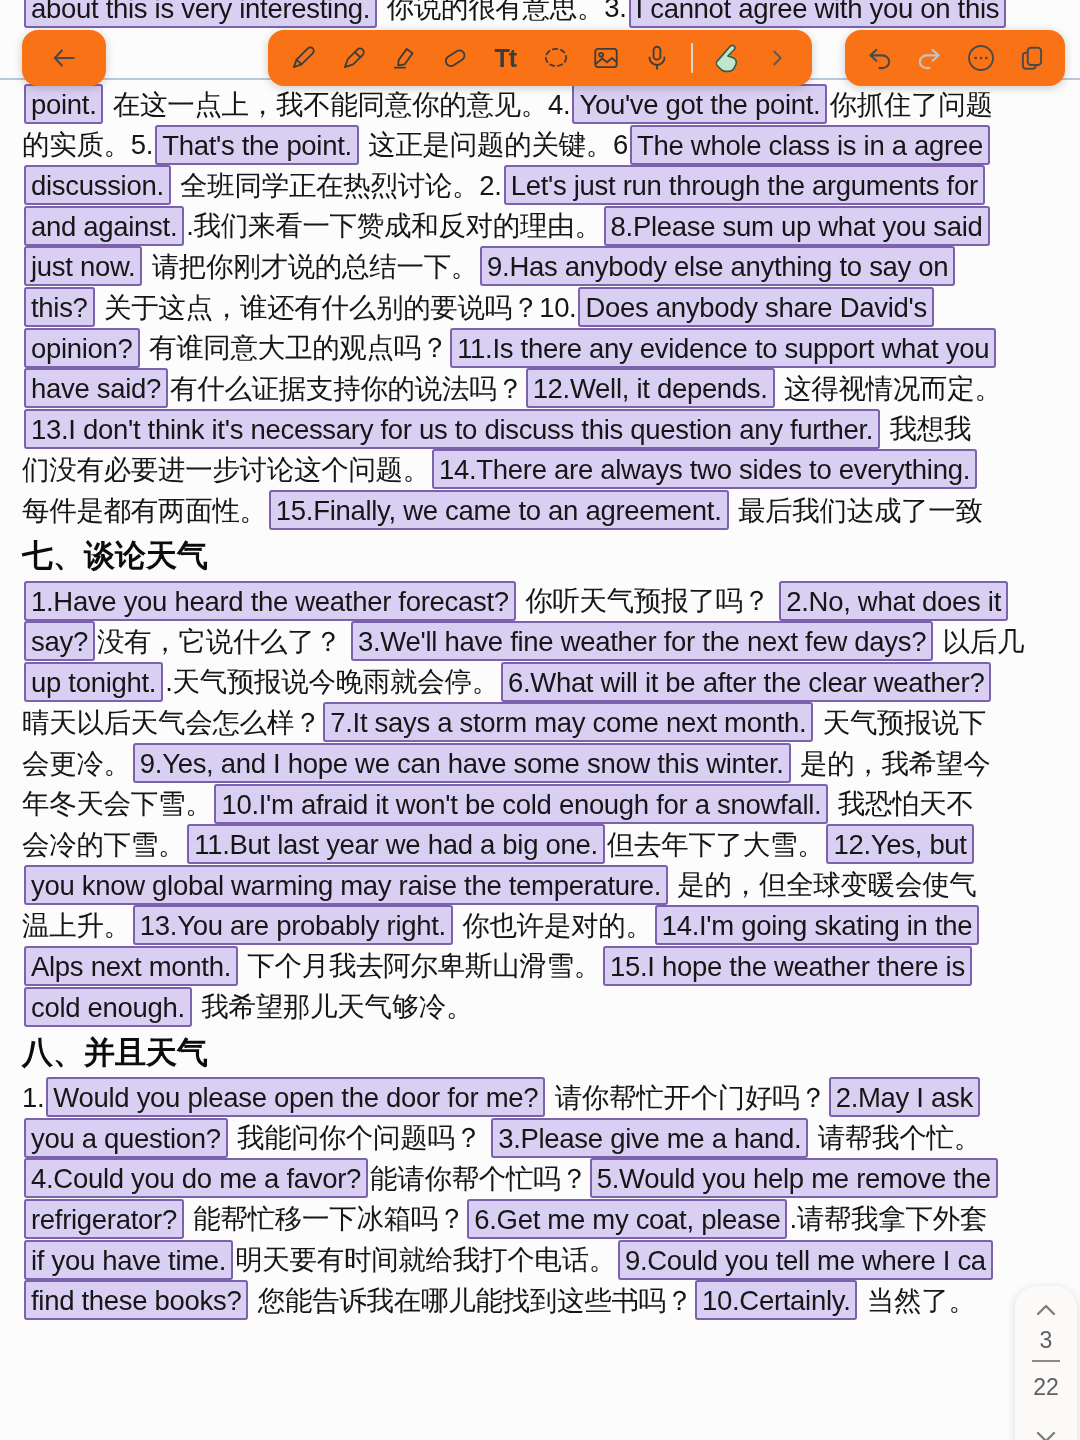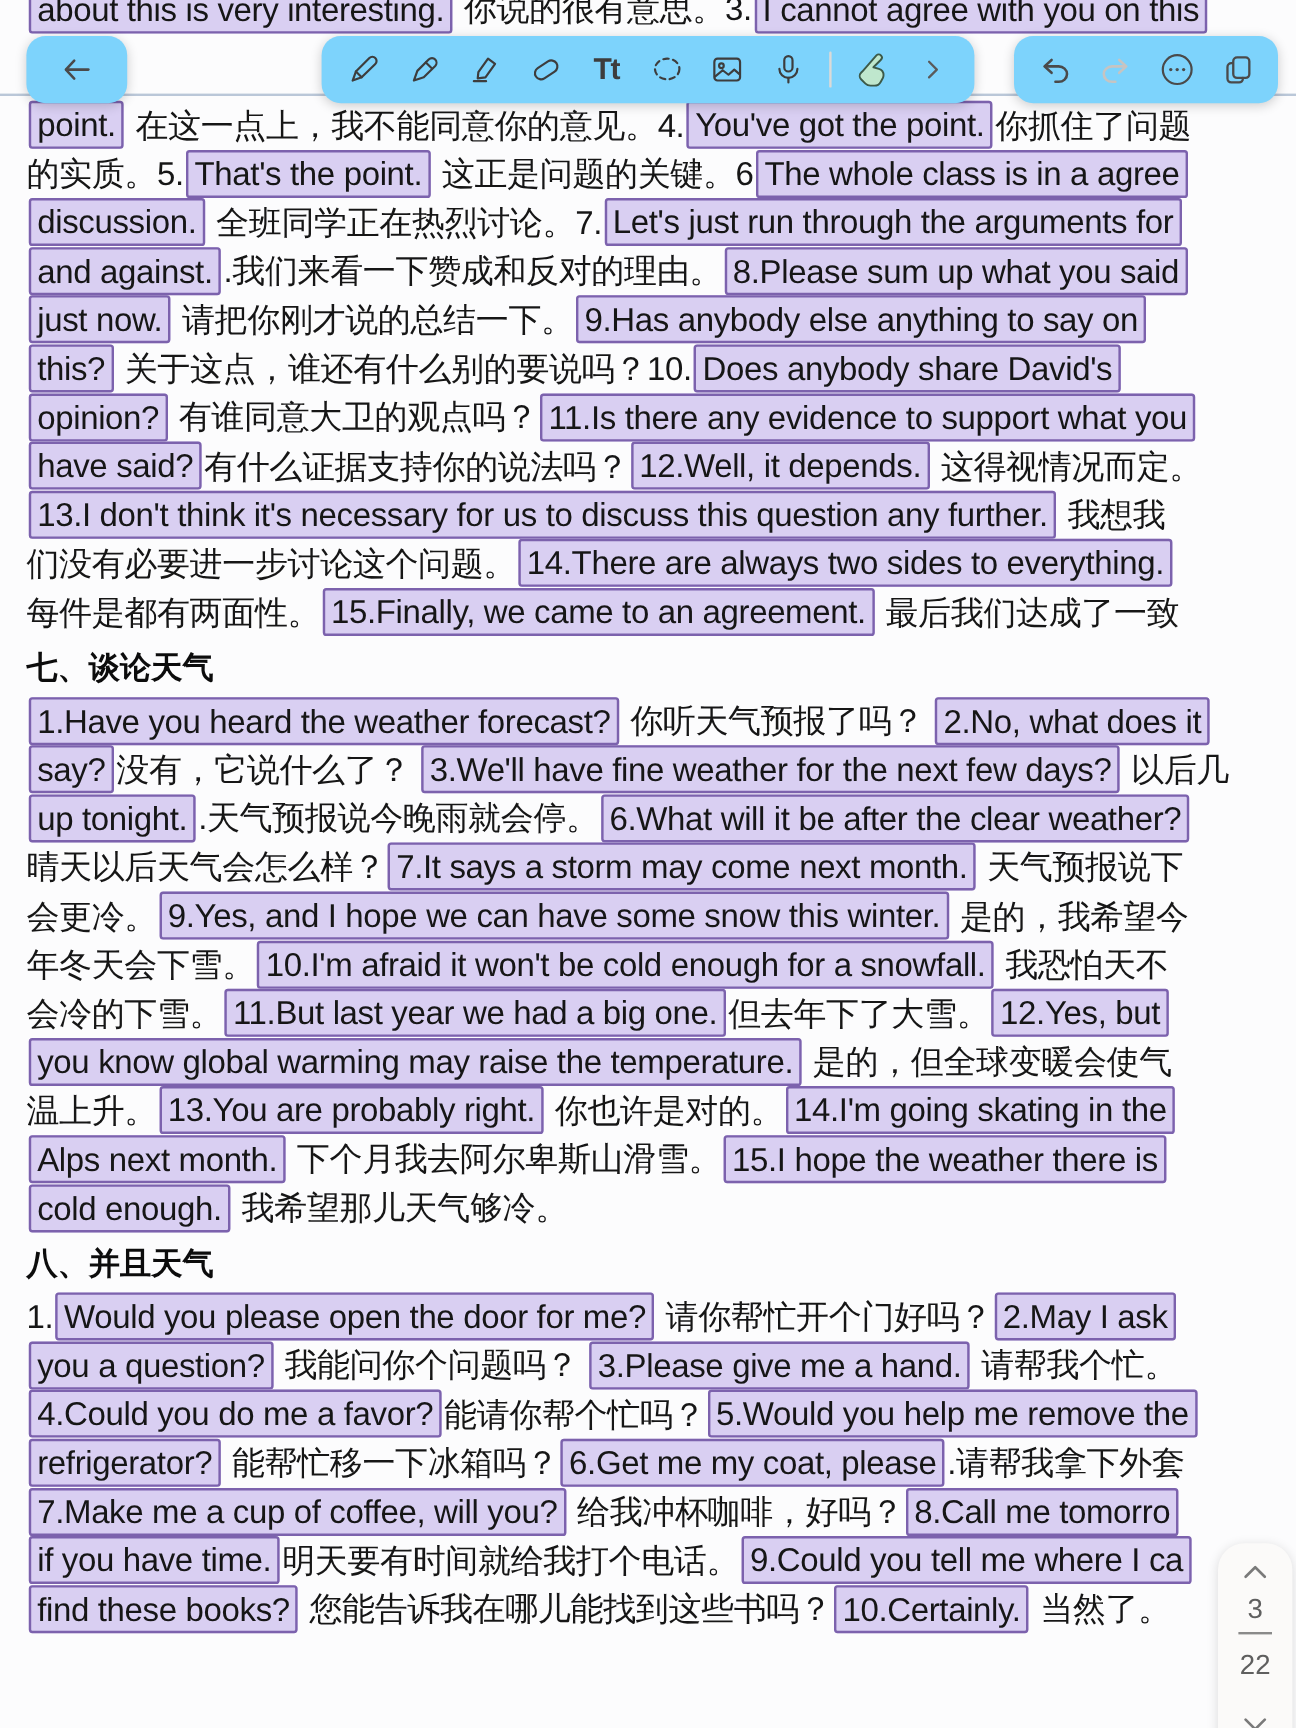--- a/index.html
+++ b/index.html
@@ -9,27 +9,27 @@
   }
   
   .rule{position:absolute;left:0;top:78px;width:100%;height:2px;background:#bac7d8;z-index:1;}
 
   
   .doc{position:absolute;left:0;top:-12px;width:1080px;box-sizing:border-box;
        padding-left:22px;z-index:2;}
   .line{height:40.6px;line-height:40.6px;white-space:nowrap;font-size:27.5px;
         color:#161616;letter-spacing:-0.3px;}
   .gap-after{margin-bottom:56px;}
-  .heading{height:50px;line-height:50px;font-size:26px;font-weight:bold;color:#0c0c0c;
+  .heading{height:50px;line-height:50px;font-size:31px;font-weight:bold;color:#0c0c0c;
            white-space:nowrap;}
   .hl{background:#d9cff2;border:2.5px solid #7c62ad;border-radius:3px;
       padding:2.5px 5px;margin:0 2px;}
 
   
-  .pill{position:absolute;top:30px;height:56px;background:#7dd3fc;border-radius:16px;
+  .pill{position:absolute;top:30px;height:56px;background:#f97316;border-radius:16px;
         box-shadow:0 2px 10px rgba(0,0,0,.20);z-index:10;display:flex;
         align-items:center;justify-content:center;}
   .pill-back{left:22px;width:84px;}
   .pill-center{left:268px;width:544px;justify-content:space-around;padding:0 10px;box-sizing:border-box;}
   .pill-right{left:845px;width:220px;justify-content:space-around;padding:0 8px;box-sizing:border-box;}
   .tool{width:34px;height:34px;display:flex;align-items:center;justify-content:center;cursor:pointer;}
   .tool svg{display:block;}
   .divider{width:2px;height:30px;background:#dcdad7;border-radius:1px;}
   .tt{font-size:25px;font-weight:700;color:#3d3d3d;letter-spacing:-1px;line-height:1;}
 
@@ -47,21 +47,21 @@
 <body>
 
 <div class="screen">
 
   <div class="rule"></div>
 
   <div class="doc">
       <div class="line gap-after"><span class="hl">about this is very interesting.</span><span class="run"> 你说的很有意思。3.</span><span class="hl">I cannot agree with you on this</span></div>
       <div class="line"><span class="hl">point.</span><span class="run"> 在这一点上，我不能同意你的意见。4.</span><span class="hl">You've got the point.</span><span class="run">你抓住了问题</span></div>
       <div class="line"><span class="run">的实质。5.</span><span class="hl">That's the point.</span><span class="run"> 这正是问题的关键。6</span><span class="hl">The whole class is in a agree</span></div>
-      <div class="line"><span class="hl">discussion.</span><span class="run"> 全班同学正在热烈讨论。7.</span><span class="hl">Let's just run through the arguments for</span></div>
+      <div class="line"><span class="hl">discussion.</span><span class="run"> 全班同学正在热烈讨论。2.</span><span class="hl">Let's just run through the arguments for</span></div>
       <div class="line"><span class="hl">and against.</span><span class="run">.我们来看一下赞成和反对的理由。</span><span class="hl">8.Please sum up what you said</span></div>
       <div class="line"><span class="hl">just now.</span><span class="run"> 请把你刚才说的总结一下。</span><span class="hl">9.Has anybody else anything to say on</span></div>
       <div class="line"><span class="hl">this?</span><span class="run"> 关于这点，谁还有什么别的要说吗？10.</span><span class="hl">Does anybody share David's</span></div>
       <div class="line"><span class="hl">opinion?</span><span class="run"> 有谁同意大卫的观点吗？</span><span class="hl">11.Is there any evidence to support what you</span></div>
       <div class="line"><span class="hl">have said?</span><span class="run">有什么证据支持你的说法吗？</span><span class="hl">12.Well, it depends.</span><span class="run"> 这得视情况而定。</span></div>
       <div class="line"><span class="hl">13.I don't think it's necessary for us to discuss this question any further.</span><span class="run"> 我想我</span></div>
       <div class="line"><span class="run">们没有必要进一步讨论这个问题。</span><span class="hl">14.There are always two sides to everything.</span></div>
       <div class="line"><span class="run">每件是都有两面性。</span><span class="hl">15.Finally, we came to an agreement.</span><span class="run"> 最后我们达成了一致</span></div>
       <div class="heading">七、谈论天气</div>
       <div class="line"><span class="hl">1.Have you heard the weather forecast?</span><span class="run"> 你听天气预报了吗？ </span><span class="hl">2.No, what does it</span></div>
@@ -73,21 +73,20 @@
       <div class="line"><span class="run">会冷的下雪。</span><span class="hl">11.But last year we had a big one.</span><span class="run">但去年下了大雪。</span><span class="hl">12.Yes, but</span></div>
       <div class="line"><span class="hl">you know global warming may raise the temperature.</span><span class="run"> 是的，但全球变暖会使气</span></div>
       <div class="line"><span class="run">温上升。</span><span class="hl">13.You are probably right.</span><span class="run"> 你也许是对的。</span><span class="hl">14.I'm going skating in the</span></div>
       <div class="line"><span class="hl">Alps next month.</span><span class="run"> 下个月我去阿尔卑斯山滑雪。</span><span class="hl">15.I hope the weather there is</span></div>
       <div class="line"><span class="hl">cold enough.</span><span class="run"> 我希望那儿天气够冷。</span></div>
       <div class="heading">八、并且天气</div>
       <div class="line"><span class="run">1.</span><span class="hl">Would you please open the door for me?</span><span class="run"> 请你帮忙开个门好吗？</span><span class="hl">2.May I ask</span></div>
       <div class="line"><span class="hl">you a question?</span><span class="run"> 我能问你个问题吗？ </span><span class="hl">3.Please give me a hand.</span><span class="run"> 请帮我个忙。</span></div>
       <div class="line"><span class="hl">4.Could you do me a favor?</span><span class="run">能请你帮个忙吗？</span><span class="hl">5.Would you help me remove the</span></div>
       <div class="line"><span class="hl">refrigerator?</span><span class="run"> 能帮忙移一下冰箱吗？</span><span class="hl">6.Get me my coat, please</span><span class="run">.请帮我拿下外套</span></div>
-      <div class="line"><span class="hl">7.Make me a cup of coffee, will you?</span><span class="run"> 给我冲杯咖啡，好吗？</span><span class="hl">8.Call me tomorro</span></div>
       <div class="line"><span class="hl">if you have time.</span><span class="run">明天要有时间就给我打个电话。</span><span class="hl">9.Could you tell me where I ca</span></div>
       <div class="line"><span class="hl">find these books?</span><span class="run"> 您能告诉我在哪儿能找到这些书吗？</span><span class="hl">10.Certainly.</span><span class="run"> 当然了。</span></div>
     </div>
 
   <div class="pill pill-back">
     <span class="tool">
       <svg width="30" height="30" viewBox="0 0 28 28" fill="none" stroke="#4a4a4a" stroke-width="2" stroke-linecap="round" stroke-linejoin="round">
         <path d="M23 14 H6"></path>
           <path d="M12 7 L5.5 14 L12 21"></path>
       </svg>

